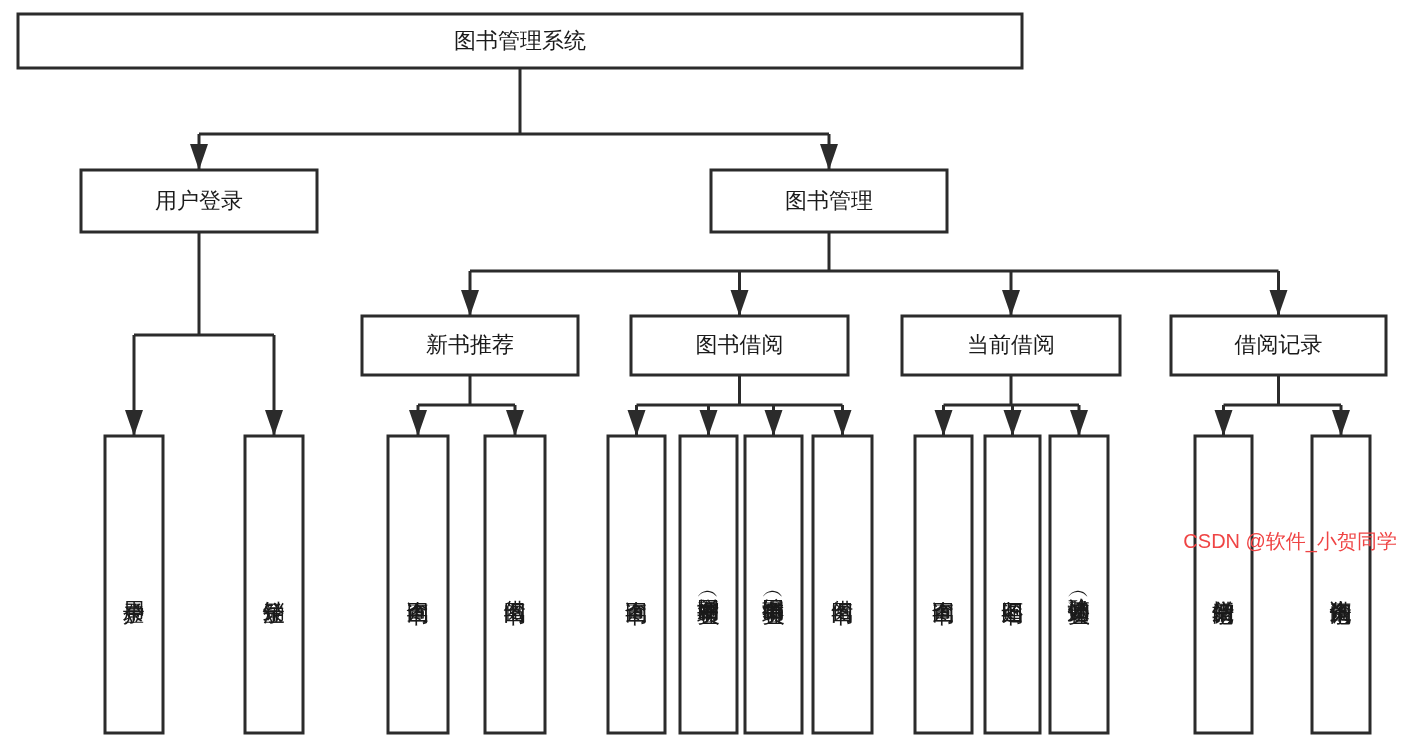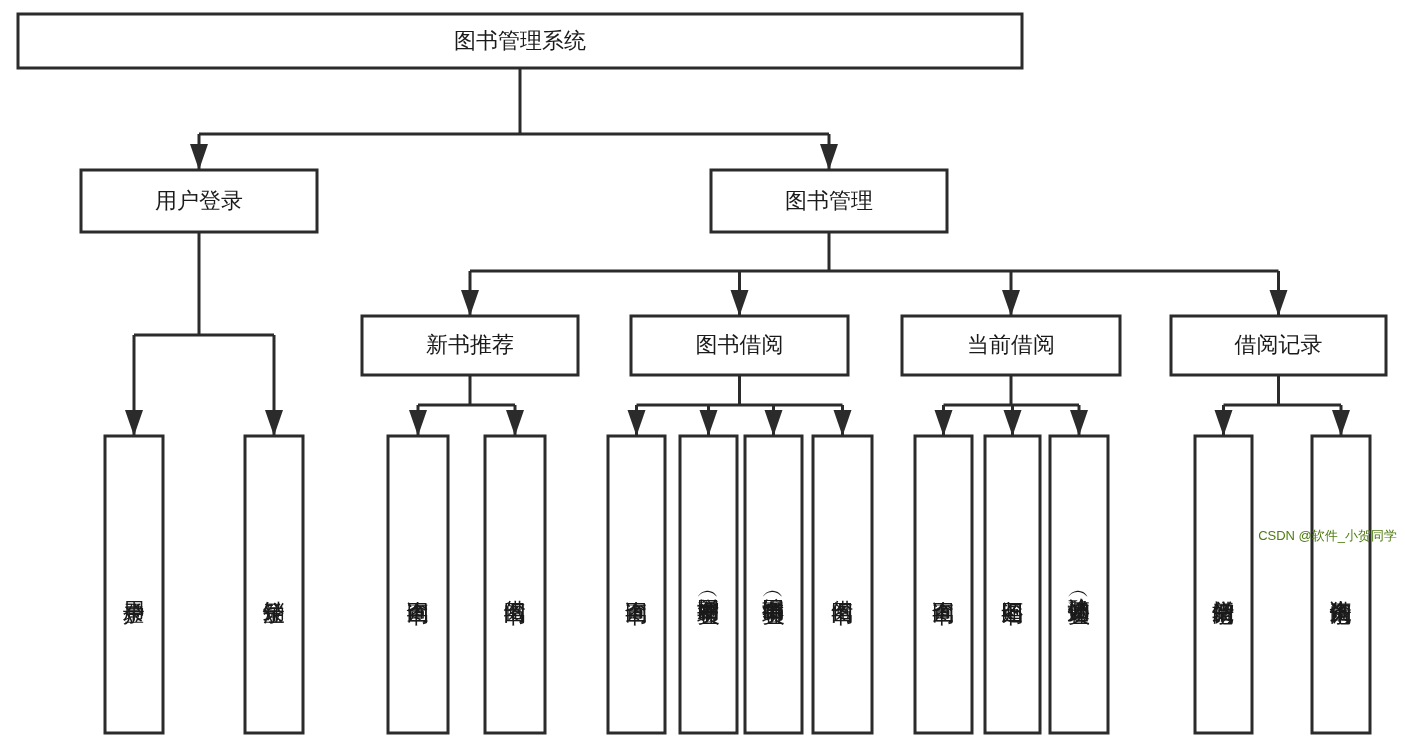--- a/index.html
+++ b/index.html
@@ -60,24 +60,24 @@
     display: flex;
     align-items: center;
     justify-content: center;
     text-align: center;
     white-space: nowrap;
     pointer-events: none;
   }
   .watermark {
     position: absolute;
     right: 8px;
-    bottom: 16px;
+    bottom: 6px;
     font-family: "Liberation Sans", "DejaVu Sans", sans-serif;
-    font-size: 13px;
-    color: #4d7c0f;
+    font-size: 20px;
+    color: #ef4444;
     white-space: nowrap;
   }
 </style>
 </head>
 <body>
 
 <div id="diagram-root">
 
   <svg class="diagram-canvas" viewBox="0 0 1405 747">
     <g id="connector-layer">

